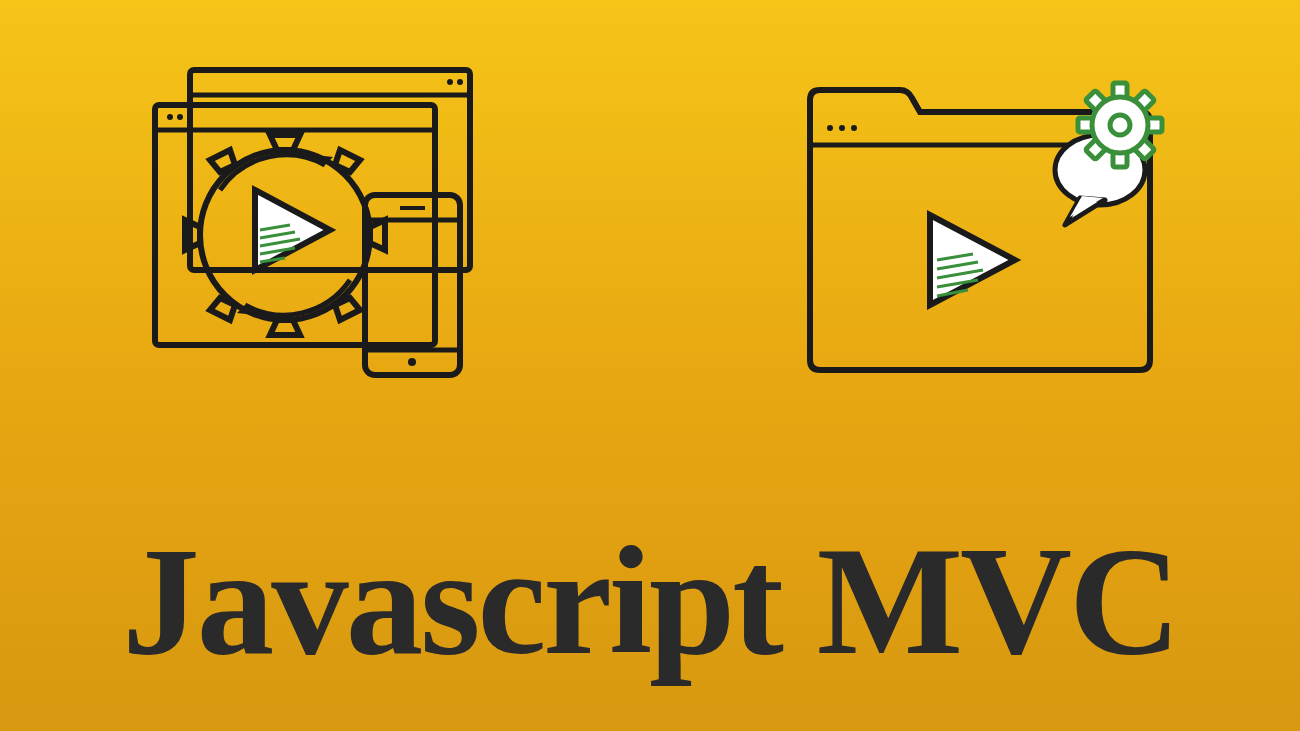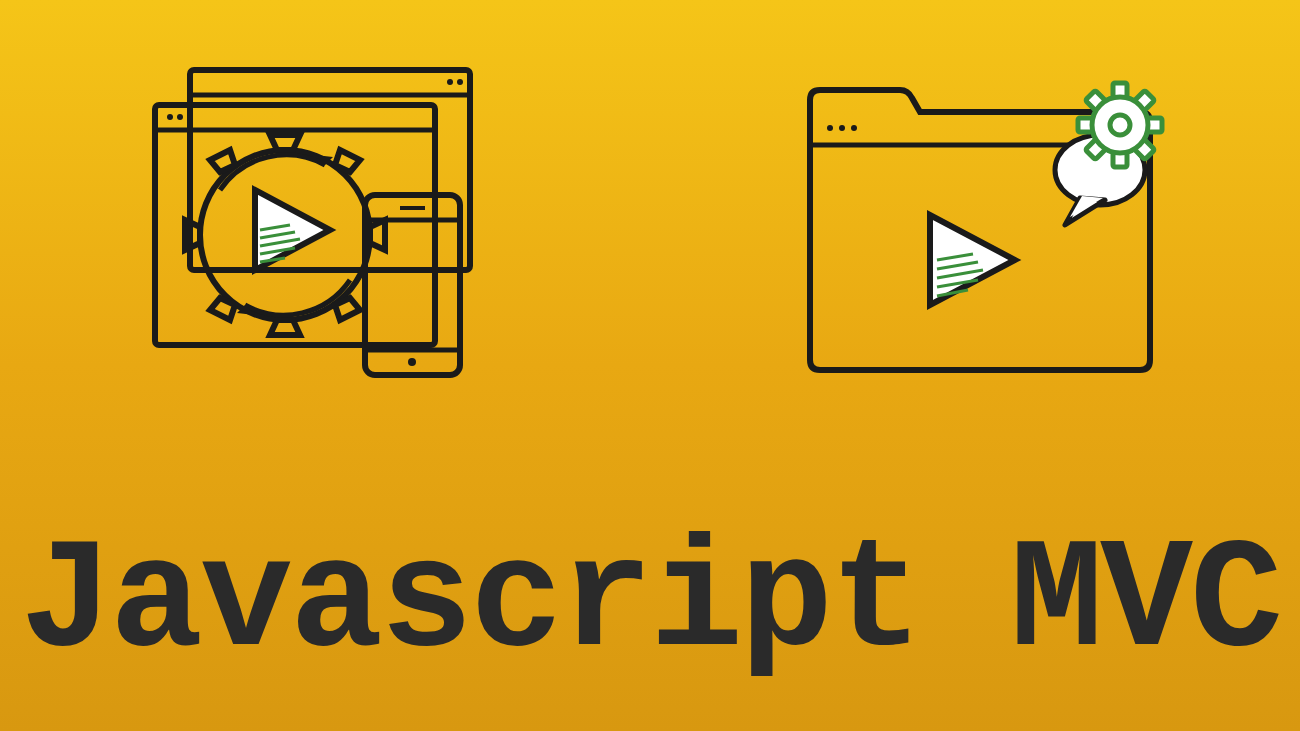--- a/index.html
+++ b/index.html
@@ -32,21 +32,21 @@
     .title {
       position: absolute;
       bottom: 40px;
       left: 50%;
       transform: translateX(-50%);
       font-size: 155px;
       font-weight: 900;
       color: #2a2a2a;
       letter-spacing: -3px;
       white-space: nowrap;
-      font-family: Liberation Mono, monospace;
+      font-family: Liberation Serif, serif;
     }
   </style>
 </head>
 <body>
 
 <div class="illustration-left">
   <svg viewBox="0 0 380 340" xmlns="http://www.w3.org/2000/svg">
 
     <rect x="60" y="10" width="280" height="200" fill="none" stroke="#1a1a1a" stroke-width="6" rx="4"></rect>
     <line x1="60" y1="35" x2="340" y2="35" stroke="#1a1a1a" stroke-width="5"></line>

